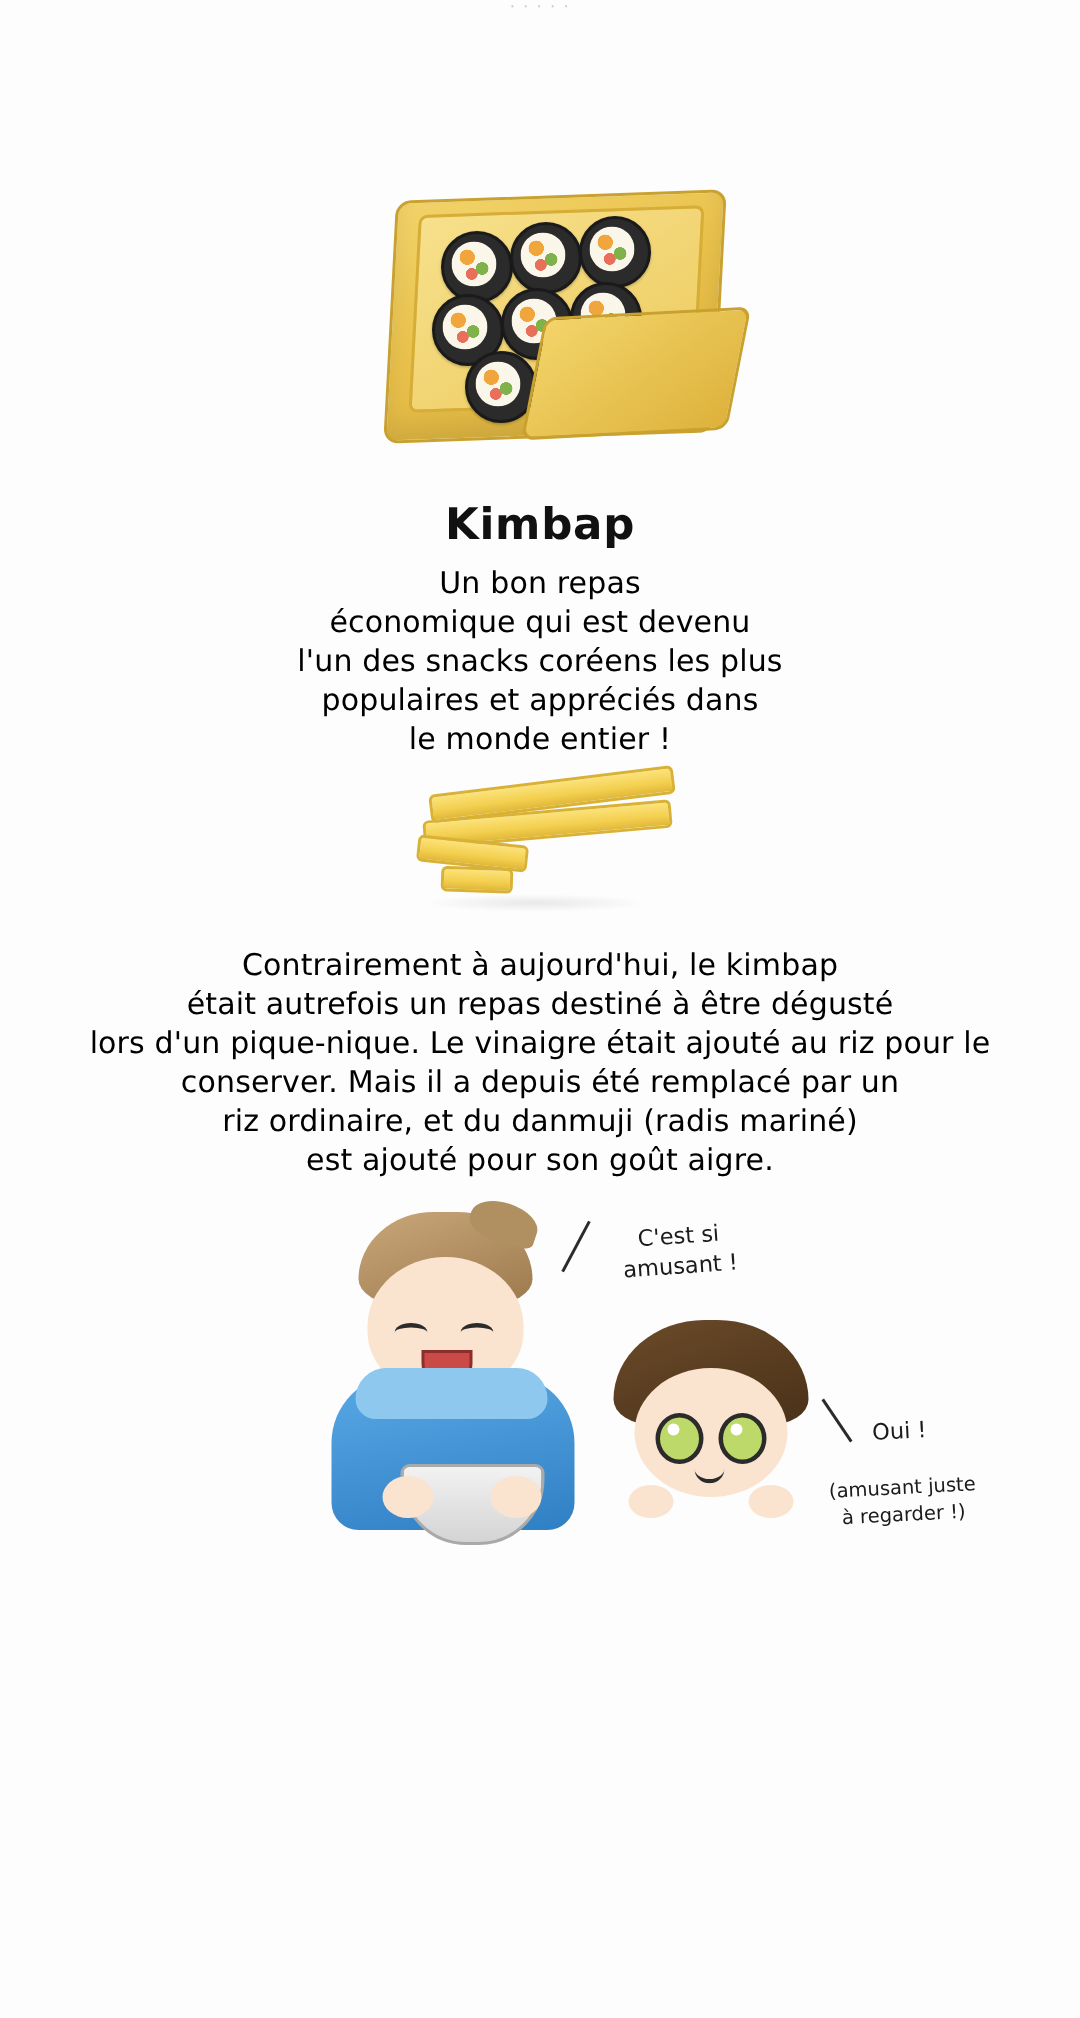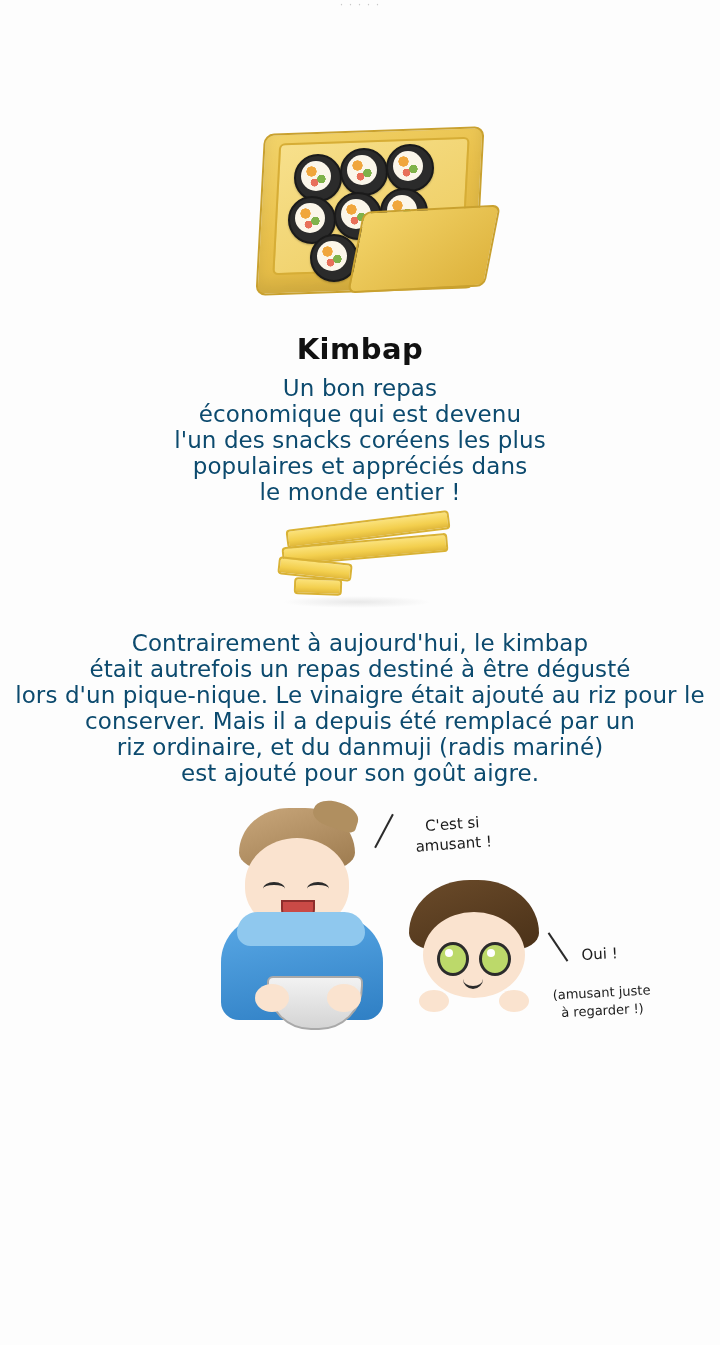--- a/index.html
+++ b/index.html
@@ -47,23 +47,23 @@
 
   .title {
     font-family: "DejaVu Sans", sans-serif;
     font-weight: bold;
     font-size: 29px;
     letter-spacing: 0.5px;
     color: #111;
   }
 
   .body-text {
-    font-size: 23px;
+    font-size: 20px;
     line-height: 26px;
-    color: #0c4a6e;
+    color: #000000;
     white-space: pre-line;
     letter-spacing: 0.1px;
   }
 
   
   .kimbap-wrap {
     position: absolute;
     left: 236px;
     top: 96px;
     width: 270px;

